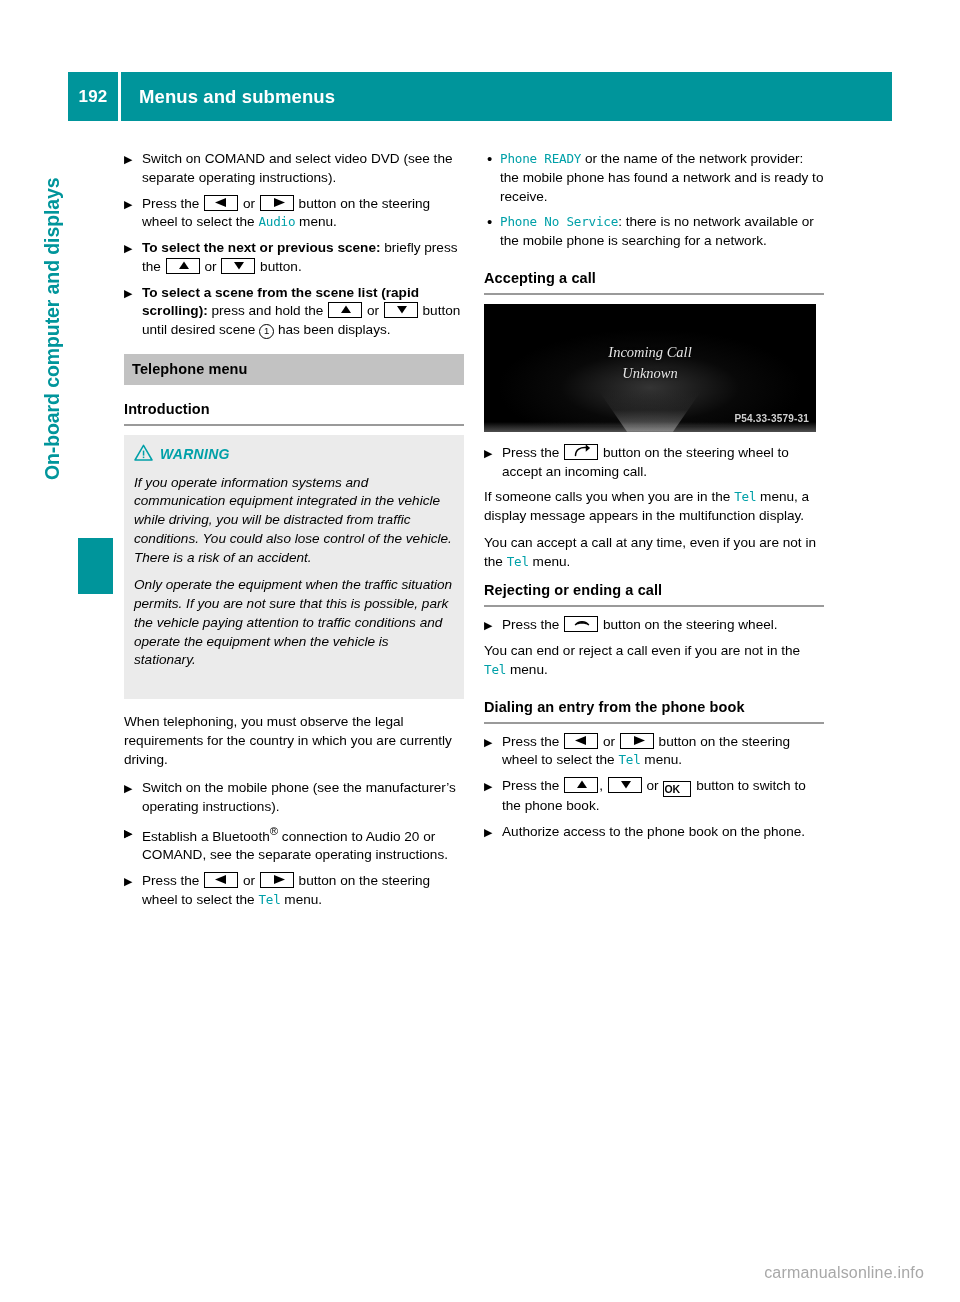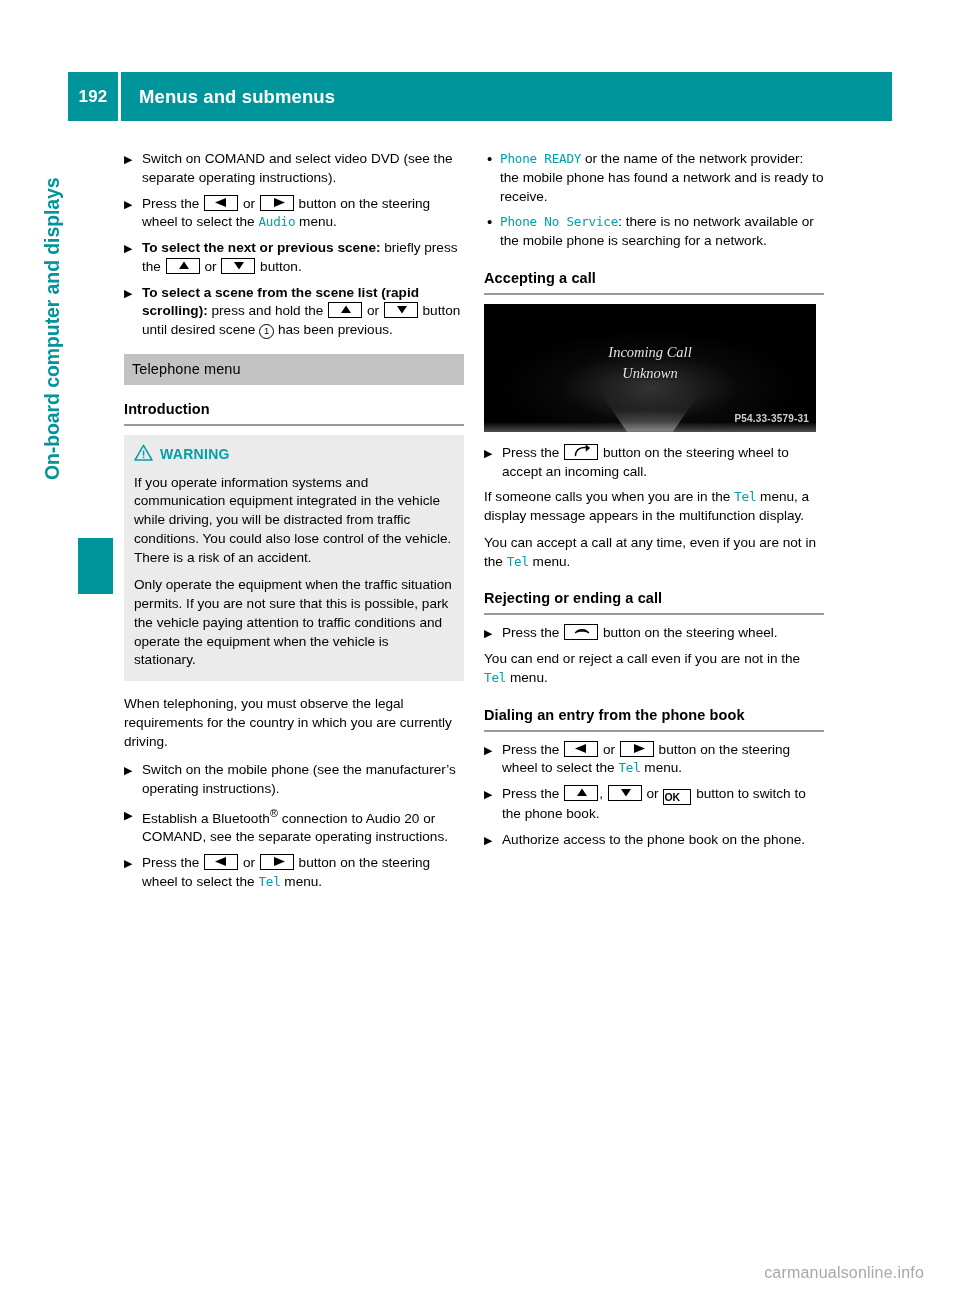--- a/index.html
+++ b/index.html
@@ -167,21 +167,21 @@
     font-size: 9.5px;
     line-height: 11px;
     text-align: center;
     vertical-align: 0px;
   }
 
   
   .section-bar {
     background: #c2c2c2;
     font-size: 14.5px;
-    font-weight: normal;
+    font-weight: bold;
     padding: 5px 8px 6px 8px;
     margin: 14px 0 14px 0;
     letter-spacing: .1px;
   }
 
   
   .subhead {
     font-size: 14.5px;
     font-weight: bold;
     margin: 14px 0 0 0;
@@ -189,37 +189,38 @@
   }
   .subhead-rule {
     height: 2px;
     background: #9a9a9a;
     margin: 5px 0 9px 0;
   }
 
   
   .warnbox {
     background: #ebebeb;
-    padding: 9px 10px 11px 10px;
+    padding: 9px 10px 17px 10px;
     margin-bottom: 14px;
+    font-style: italic;
   }
   .warnhead {
     display: flex;
     align-items: center;
     gap: 7px;
     margin-bottom: 7px;
   }
   .warnhead .wtitle {
     color: #00a0a8;
     font-size: 14px;
     font-weight: bold;
     letter-spacing: .3px;
   }
   .warnbox p { margin-bottom: 9px; font-size: 13.6px; line-height: 1.38; }
-  .warnbox p:last-child { margin-bottom: 0; }
+  .warnbox p:last-child { margin-bottom: 12px; }
 
   
   .figure {
     position: relative;
     width: 332px;
     height: 128px;
     background: #000;
     margin: 0 0 12px 0;
     overflow: hidden;
   }
@@ -314,21 +315,21 @@
             <polygon points="12,3 22,3 17,10.5" fill="#000"></polygon>
           </svg></span><span> button.</span>
     </div>
 
     <div class="step">
       <span class="marker">▶</span>
       <span class="bold">To select a scene from the scene list (rapid scrolling):</span><span> press and hold the </span><span class="key key-wide"><svg width="34" height="13" viewBox="0 0 34 13">
             <polygon points="12,10 22,10 17,2.5" fill="#000"></polygon>
           </svg></span><span> or </span><span class="key key-wide"><svg width="34" height="13" viewBox="0 0 34 13">
             <polygon points="12,3 22,3 17,10.5" fill="#000"></polygon>
-          </svg></span><span> button until desired scene </span><span class="circnum">1</span><span> has been previous.</span>
+          </svg></span><span> button until desired scene </span><span class="circnum">1</span><span> has been displays.</span>
     </div>
 
     <div class="section-bar">Telephone menu</div>
 
     <div class="subhead">Introduction</div>
     <div class="subhead-rule"></div>
 
     <div class="warnbox">
       <div class="warnhead">
         <span>
@@ -403,21 +404,21 @@
       <span>Press the </span><span class="key key-wide"><svg width="34" height="13" viewBox="0 0 34 13">
             <path d="M10.5,10.6 C10.5,4.4 15.5,2.0 21.5,2.6 L21.5,5.2 L24.0,3.0 L21.5,0.9 L21.5,2.6" fill="none" stroke="#000" stroke-width="1.5" stroke-linecap="round"></path>
             <path d="M21.3,1.0 L24.2,3.1 L21.3,5.3 Z" fill="#000"></path>
           </svg></span><span> button on the steering wheel to accept an incoming call.</span>
     </div>
 
     <p class="para" style="margin-bottom:8px"><span>If someone calls you when you are in the </span><span class="mono">Tel</span><span> menu, a display message appears in the multifunction display.</span></p>
 
     <p class="para"><span>You can accept a call at any time, even if you are not in the </span><span class="mono">Tel</span><span> menu.</span></p>
 
-    <div class="subhead" style="margin-top:17px">Rejecting or ending a call</div>
+    <div class="subhead" style="margin-top:9px">Rejecting or ending a call</div>
     <div class="subhead-rule"></div>
 
     <div class="step">
       <span class="marker">▶</span>
       <span>Press the </span><span class="key key-wide"><svg width="34" height="13" viewBox="0 0 34 13">
             <path d="M10.2,8.2 C13.0,4.0 21.0,4.0 23.8,8.2 C21.0,6.2 13.0,6.2 10.2,8.2 Z" fill="#000"></path>
             <path d="M10.2,8.2 C13.0,3.6 21.0,3.6 23.8,8.2" fill="none" stroke="#000" stroke-width="1.4"></path>
           </svg></span><span> button on the steering wheel.</span>
     </div>
 

